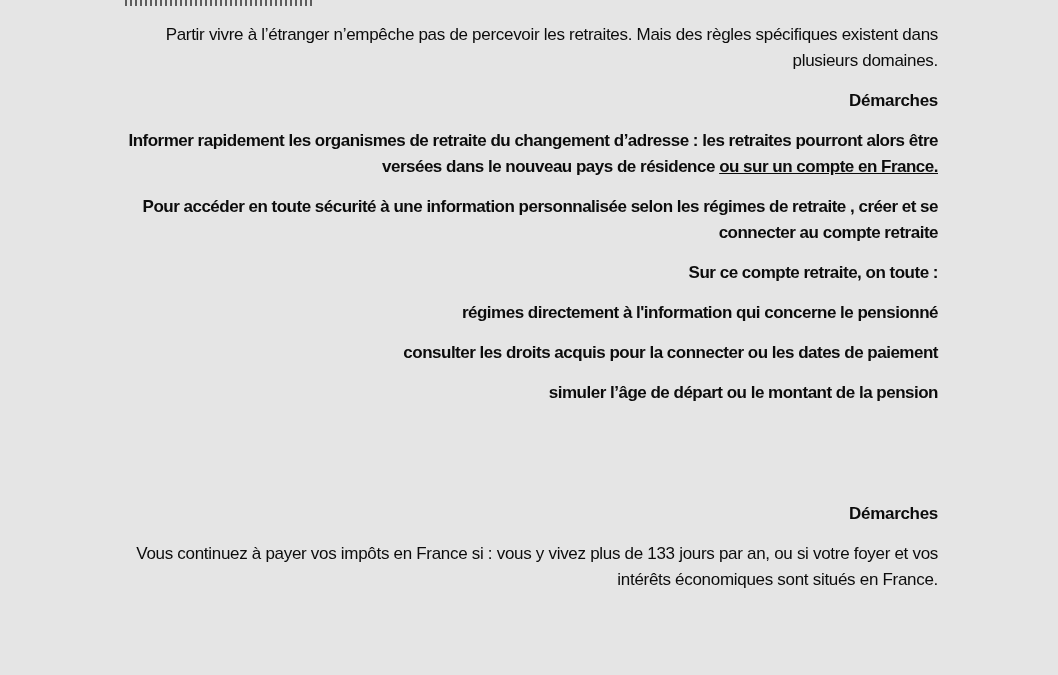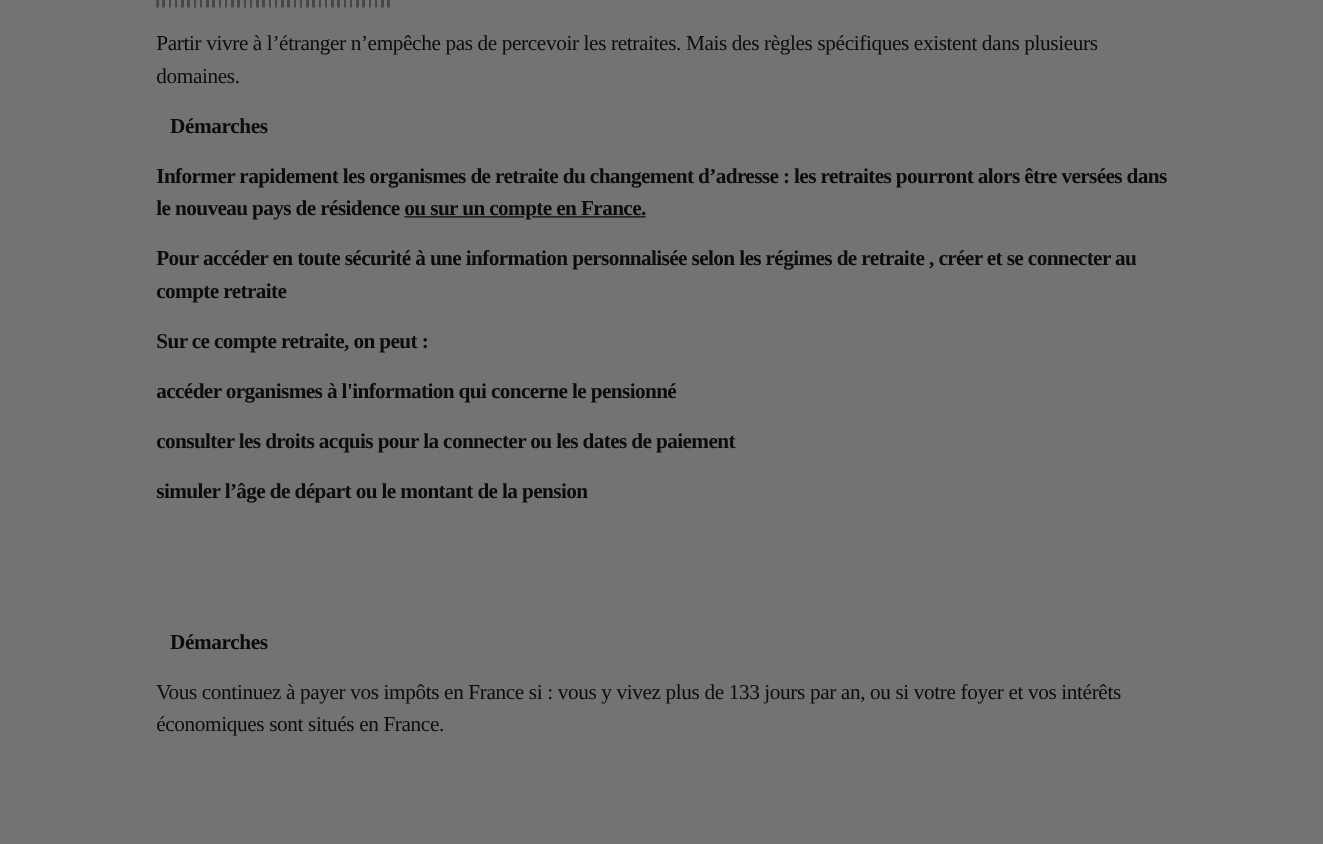--- a/index.html
+++ b/index.html
@@ -10,24 +10,25 @@
   body {
     width: 1058px;
     height: 675px;
     overflow: hidden;
   }
   .page {
     box-sizing: border-box;
     width: 1058px;
     height: 675px;
     padding: 0 120px 0 125px;
-    background: #737373;
-    font-family: Liberation Serif, serif;
+    background: #e5e5e5;
+    font-family: Liberation Sans, sans-serif;
     color: #0c0c0c;
     overflow: hidden;
+    text-align: right;
   }
   .para {
     margin: 0 0 14px 0;
     font-size: 17px;
     line-height: 26px;
   }
   .reg {
     font-weight: 400;
     letter-spacing: -0.3px;
   }
@@ -63,23 +64,23 @@
 
   <p class="para reg">Partir vivre à l’étranger n’empêche pas de percevoir les retraites. Mais des règles spécifiques existent dans plusieurs domaines.</p>
 
 
   <p class="para heading">Démarches</p>
 
   <p class="para bold"><span>Informer rapidement les organismes de retraite du changement d’adresse : les retraites pourront alors être versées dans le nouveau pays de résidence </span><span class="ul">ou sur un compte en France.</span></p>
 
   <p class="para bold">Pour accéder en toute sécurité à une information personnalisée selon les régimes de retraite , créer et se connecter au compte retraite</p>
 
-  <p class="para bold">Sur ce compte retraite, on peut :</p>
+  <p class="para bold">Sur ce compte retraite, on toute :</p>
 
-  <p class="para bold">accéder organismes à l'information qui concerne le pensionné</p>
+  <p class="para bold">régimes directement à l'information qui concerne le pensionné</p>
 
   <p class="para bold">consulter les droits acquis pour la connecter ou les dates de paiement</p>
 
   <p class="para bold">simuler l’âge de départ ou le montant de la pension</p>
 
   <div class="spacer"></div>
 
   <p class="para heading">Démarches</p>
 
   <p class="para reg">Vous continuez à payer vos impôts en France si : vous y vivez plus de 133 jours par an, ou si votre foyer et vos intérêts économiques sont situés en France.</p>

